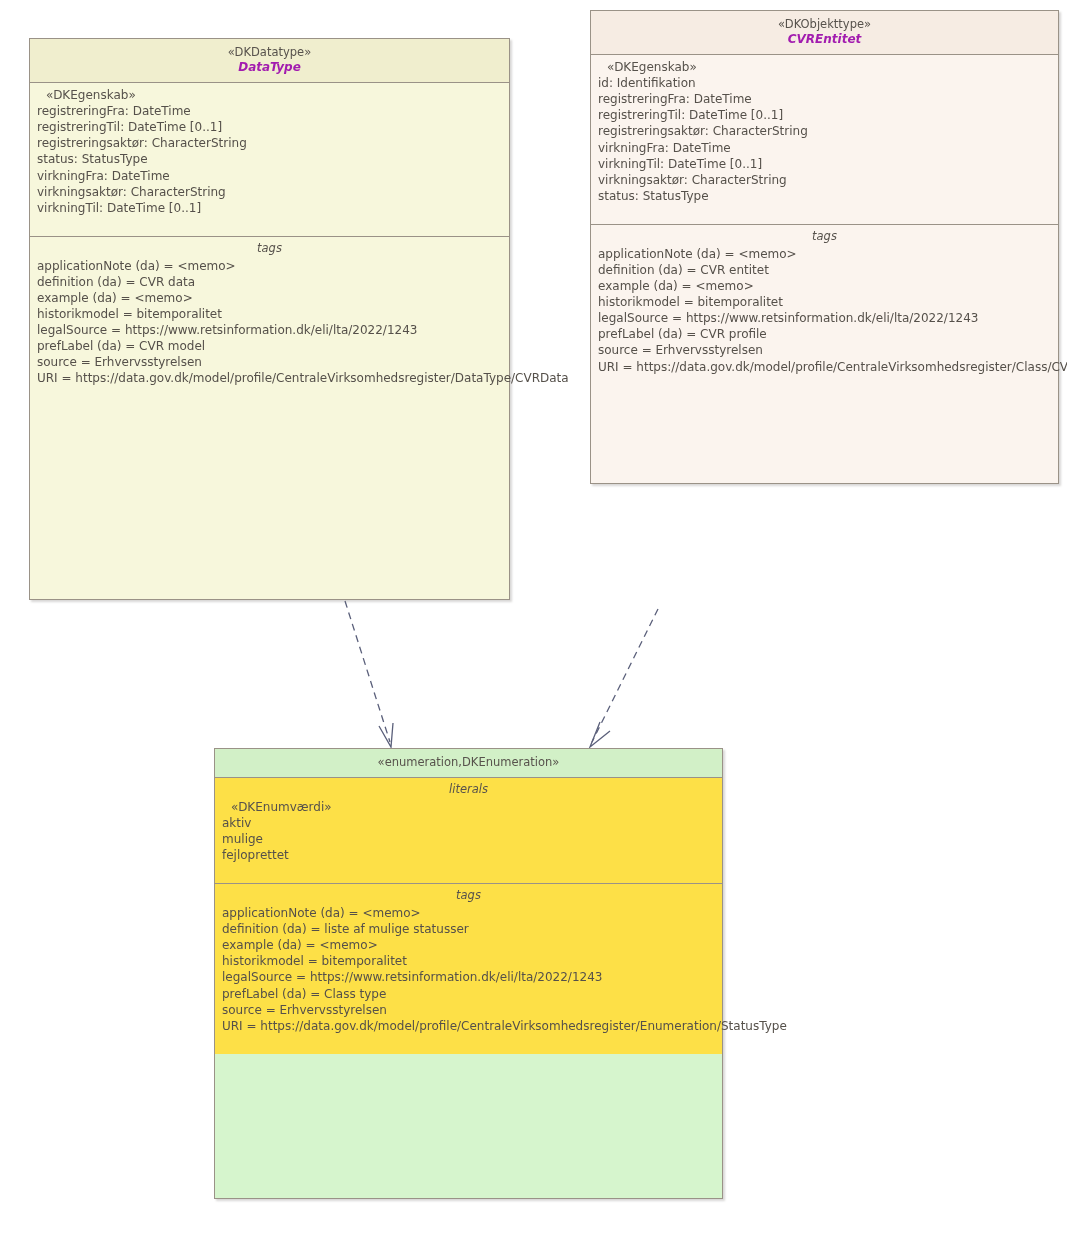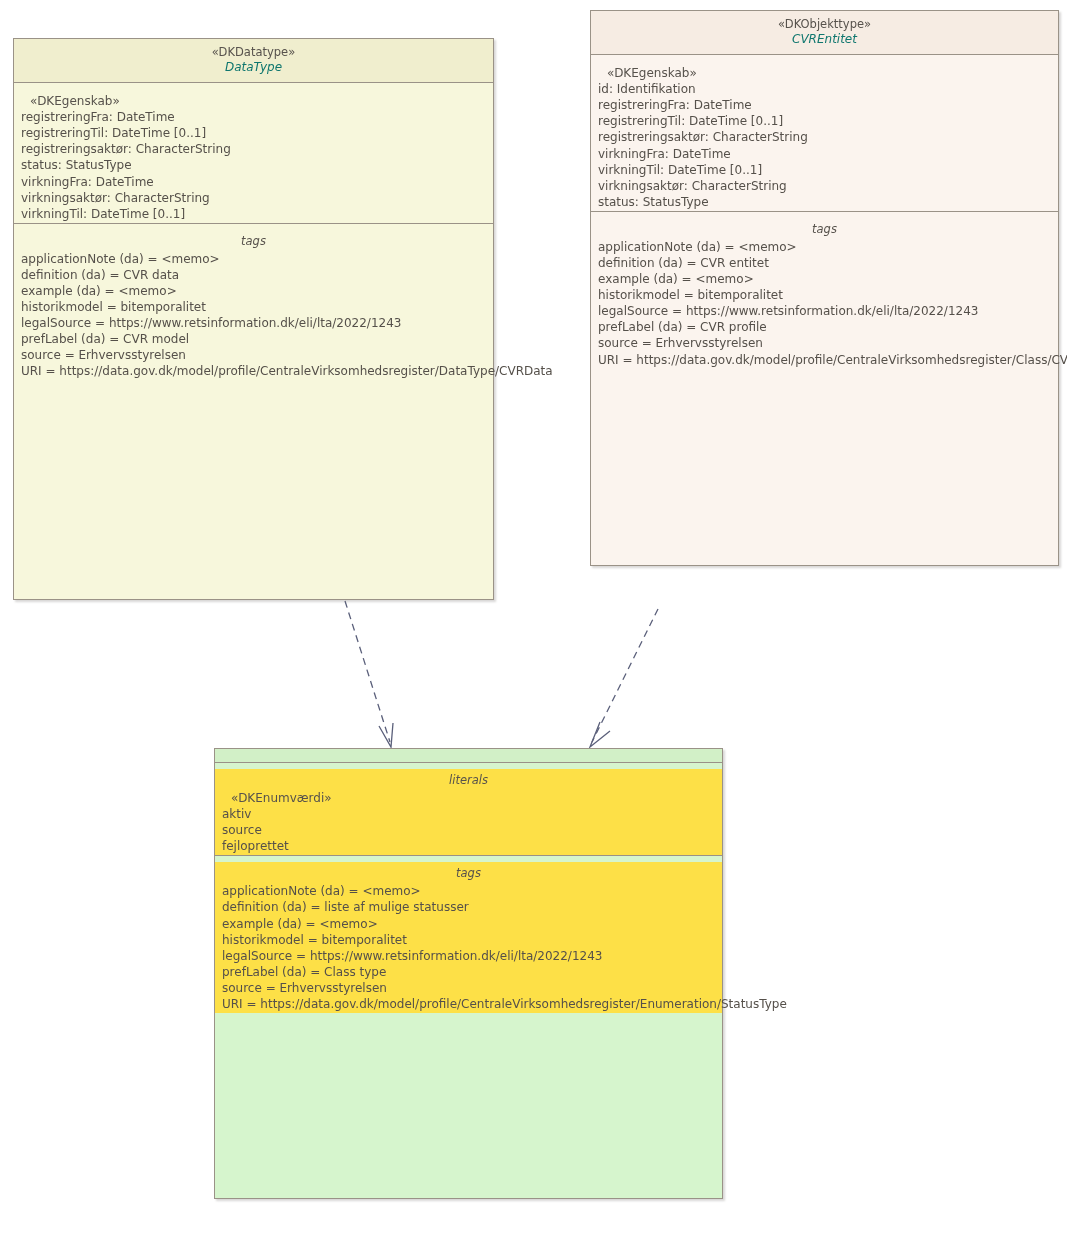--- a/index.html
+++ b/index.html
@@ -30,33 +30,32 @@
     border-bottom: 1px solid #9a9287;
     line-height: 1.28;
   }
   .stereotype {
     display: block;
     font-size: 11.5px;
     color: #57524c;
   }
   .class-name {
     display: block;
-    font-weight: normal;
+    font-weight: bold;
     font-style: italic;
     font-size: 12px;
-    color: #0f766e;
+    color: #a21caf;
   }
   .class-name.plain {
     font-style: normal;
   }
 
   .compartment {
-    padding: 4px 0 1px 0;
+    padding: 4px 0 20px 0;
     border-bottom: 1px solid #9a9287;
-    margin-top: 6px;
   }
   .compartment.last {
     border-bottom: none;
   }
   .compartment-title {
     text-align: center;
     font-style: italic;
     font-size: 11.5px;
     color: #57524c;
     margin-bottom: 3px;
@@ -68,27 +67,27 @@
     white-space: nowrap;
     color: #55504a;
   }
   .feature-line.group-stereotype {
     padding-left: 16px;
     color: #57524c;
   }
 
   
   #cls-cvrdata {
-    left: 13px; top: 38px; width: 481px; height: 562px;
+    left: 29px; top: 38px; width: 481px; height: 562px;
     background: #f7f7dc;
   }
   #cls-cvrdata .class-header { background: #f0eece; }
 
   #cls-cvrentitet {
-    left: 590px; top: 10px; width: 469px; height: 556px;
+    left: 590px; top: 10px; width: 469px; height: 474px;
     background: #fbf4ee;
   }
   #cls-cvrentitet .class-header { background: #f6ece3; }
 
   #cls-statustype {
     left: 214px; top: 748px; width: 509px; height: 451px;
     background: #d6f5cd;
   }
   #cls-statustype .class-header { background: #d2f0c7; }
   #cls-statustype .compartment { background: #fde047; }
@@ -167,26 +166,27 @@
     <div class="feature-line">historikmodel = bitemporalitet</div>
     <div class="feature-line">legalSource = https://www.retsinformation.dk/eli/lta/2022/1243</div>
     <div class="feature-line">prefLabel (da) = CVR profile</div>
     <div class="feature-line">source = Erhvervsstyrelsen</div>
     <div class="feature-line">URI = https://data.gov.dk/model/profile/CentraleVirksomhedsregister/Class/CVREntitet</div>
   </div>
 </div>
 
 <div class="uml-class" id="cls-statustype">
   <div class="class-header">
+    <span class="stereotype">«enumeration,DKEnumeration»</span>
   </div>
   <div class="compartment">
     <div class="compartment-title">literals</div>
     <div class="feature-line group-stereotype">«DKEnumværdi»</div>
     <div class="feature-line">aktiv</div>
-    <div class="feature-line">source</div>
+    <div class="feature-line">mulige</div>
     <div class="feature-line">fejloprettet</div>
   </div>
   <div class="compartment last">
     <div class="compartment-title">tags</div>
     <div class="feature-line">applicationNote (da) = &lt;memo&gt;</div>
     <div class="feature-line">definition (da) = liste af mulige statusser</div>
     <div class="feature-line">example (da) = &lt;memo&gt;</div>
     <div class="feature-line">historikmodel = bitemporalitet</div>
     <div class="feature-line">legalSource = https://www.retsinformation.dk/eli/lta/2022/1243</div>
     <div class="feature-line">prefLabel (da) = Class type</div>

